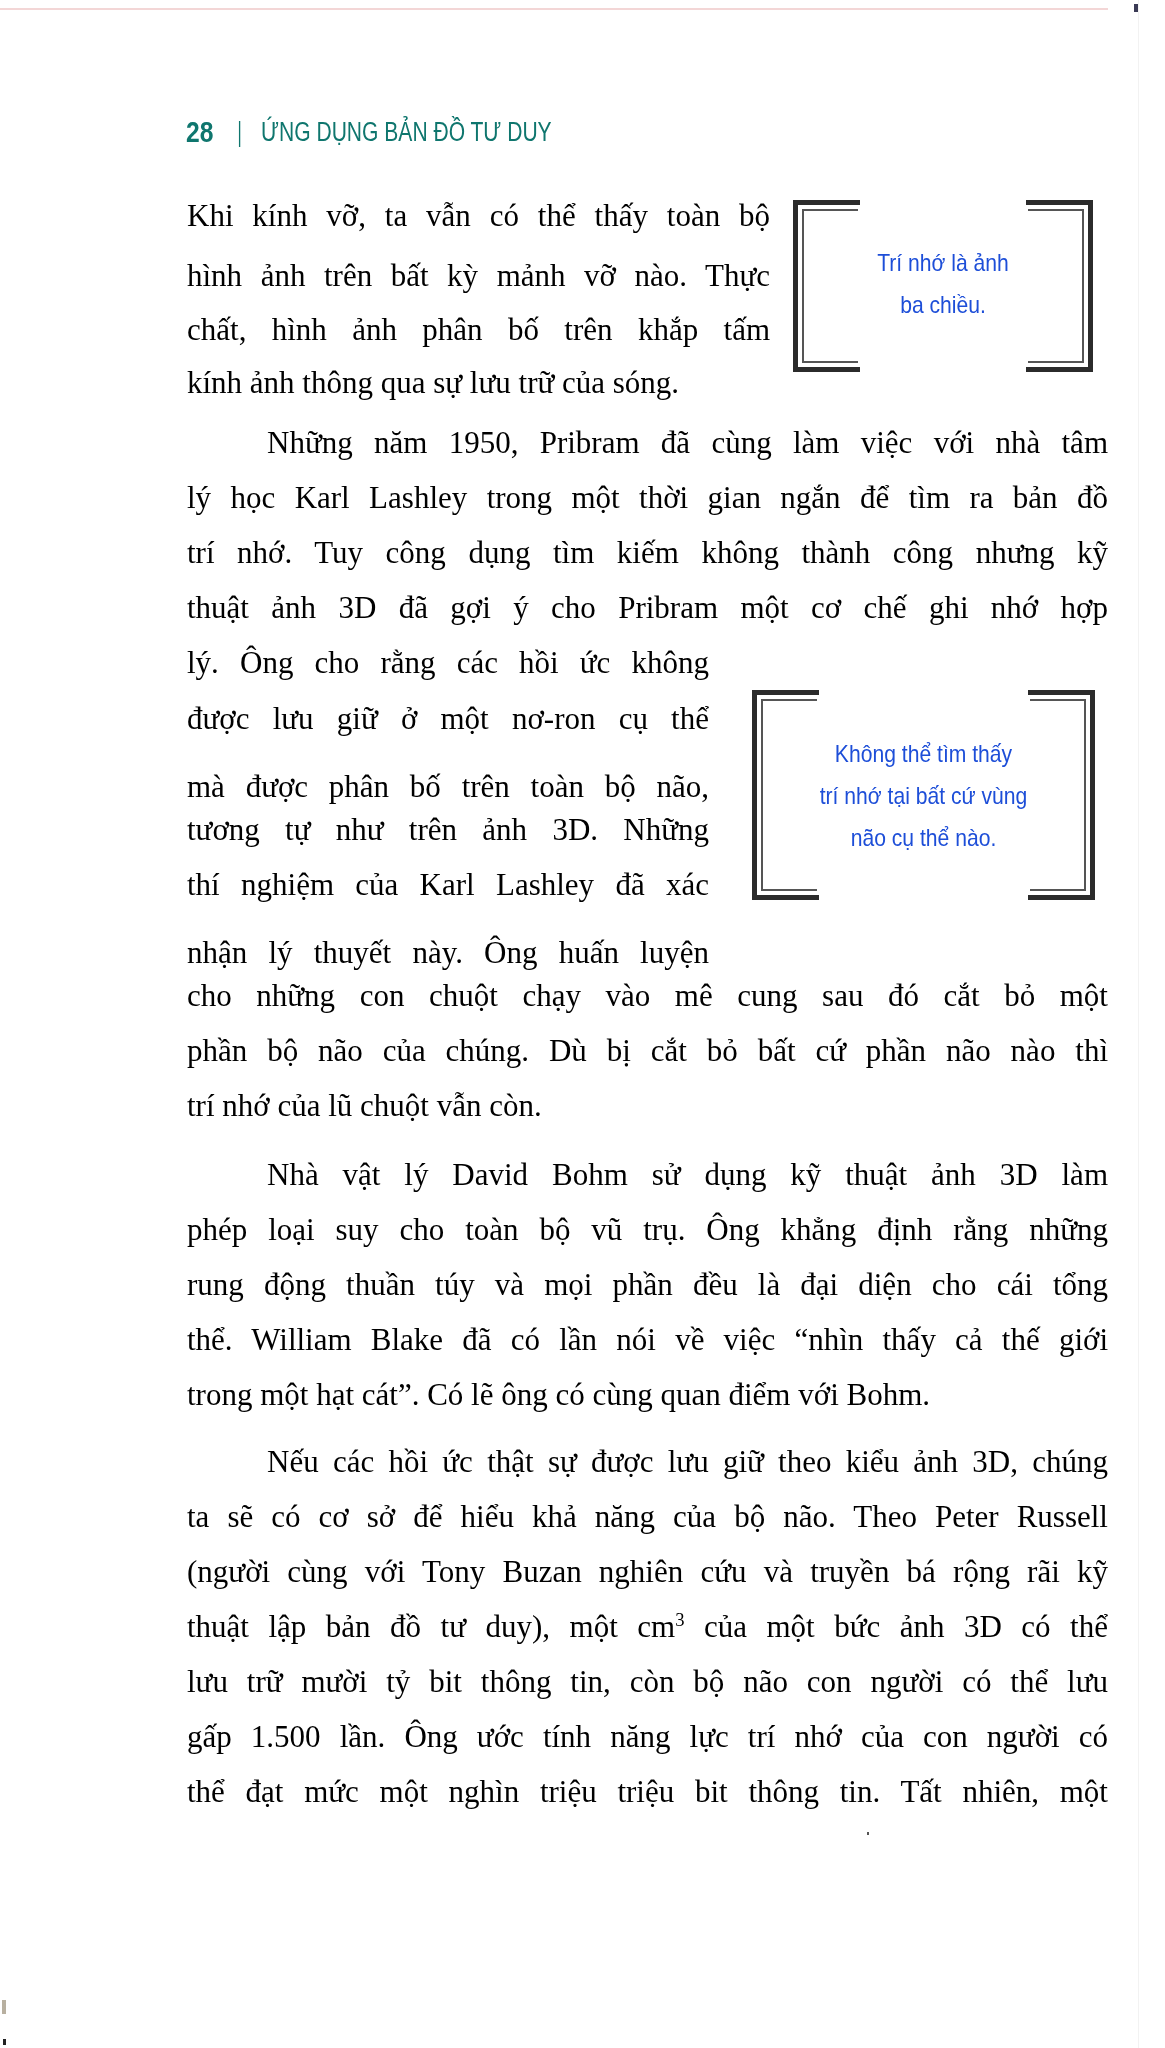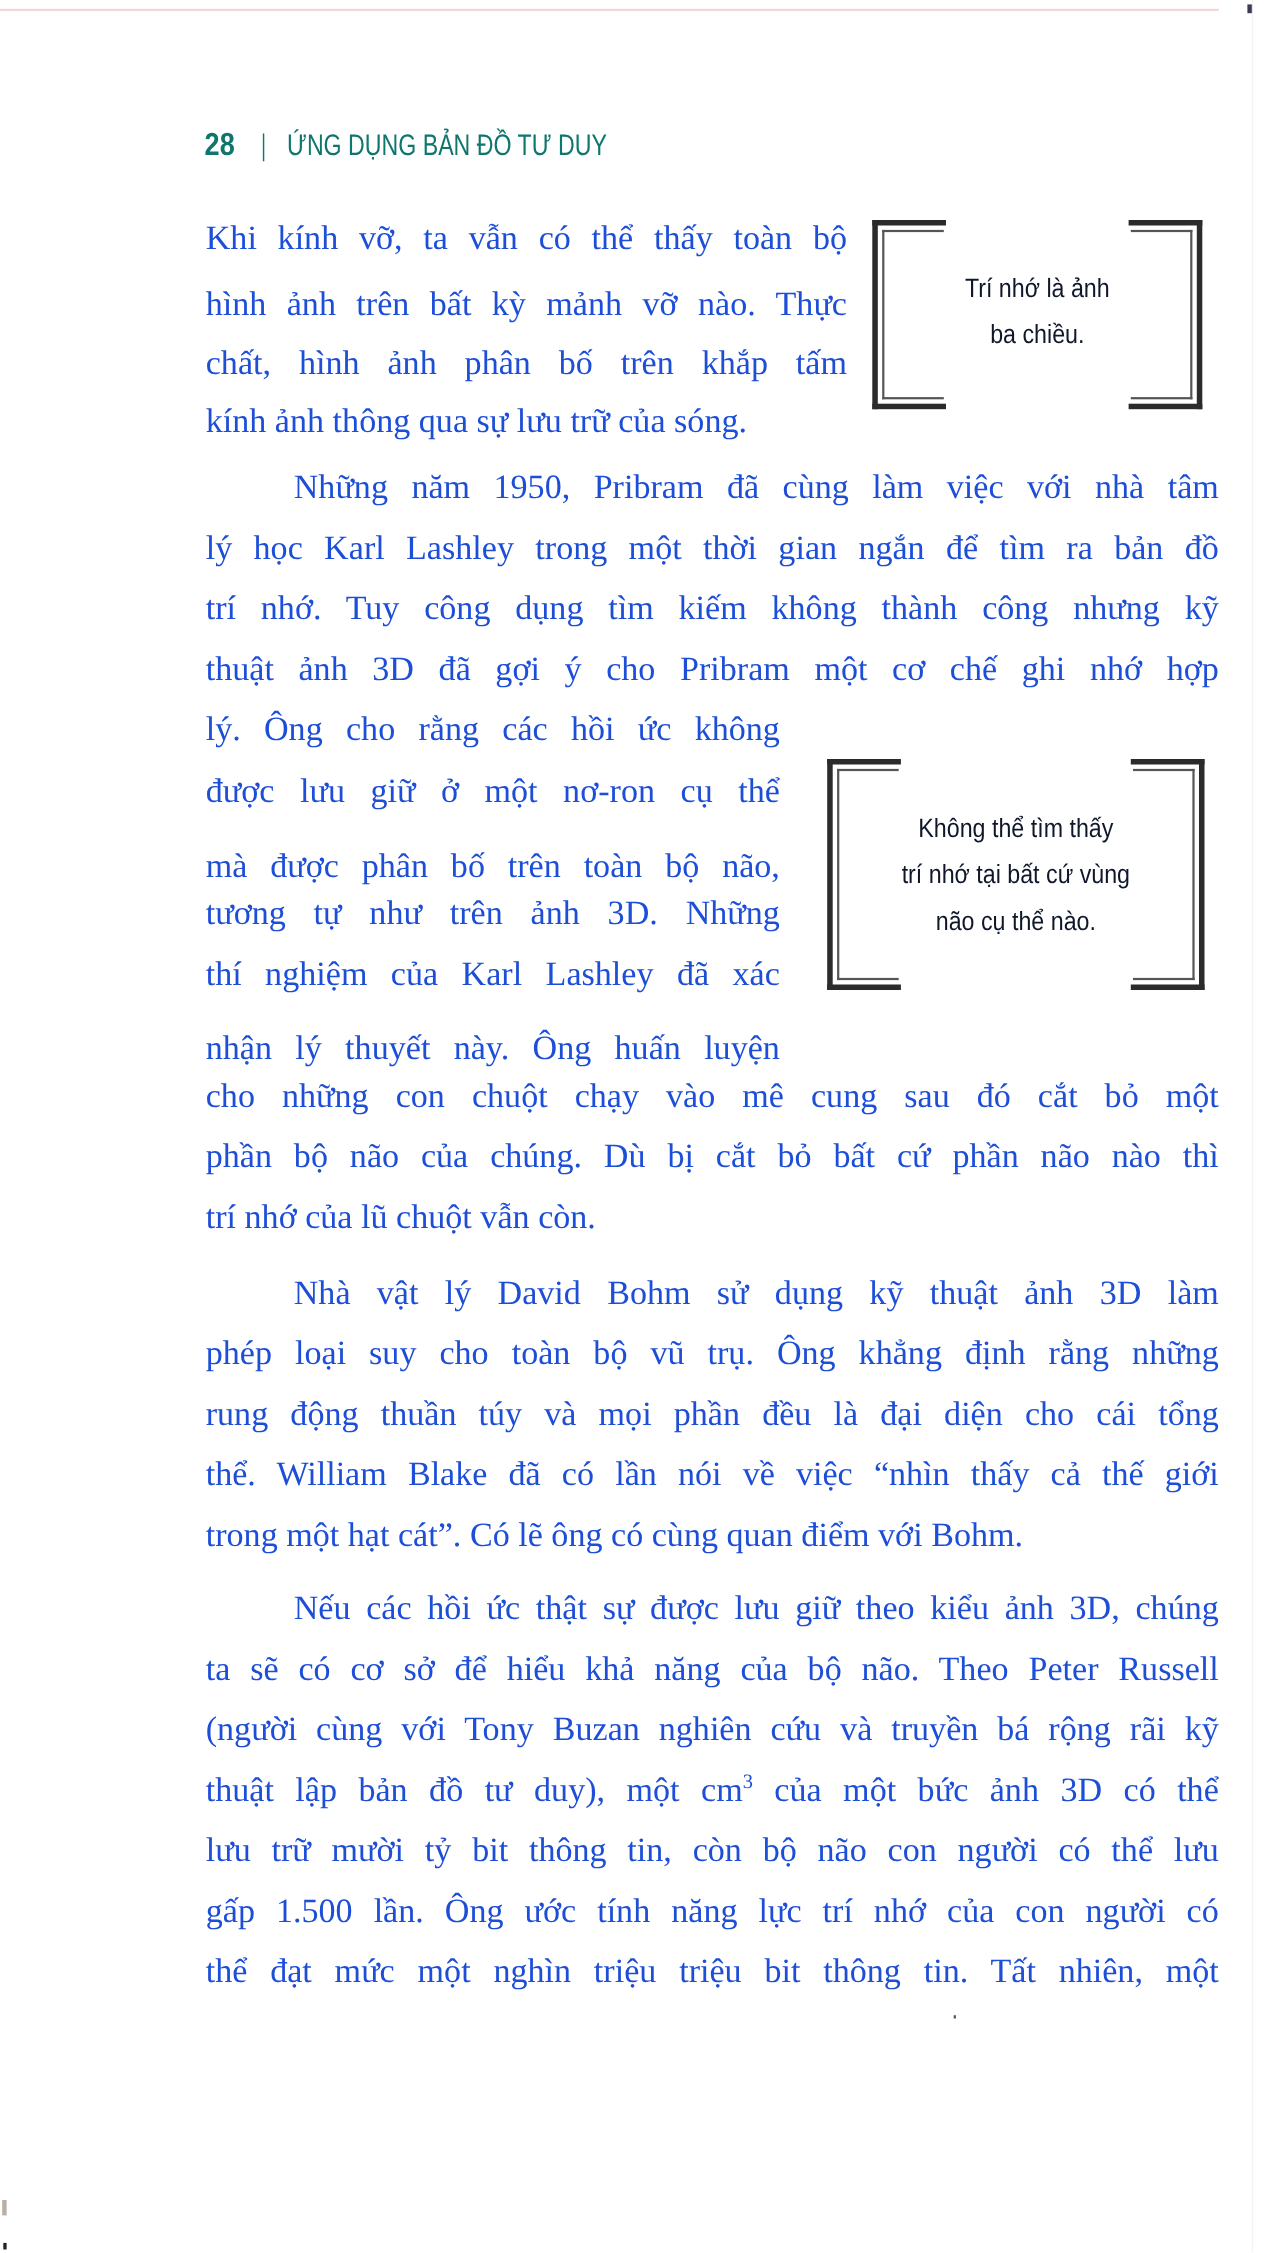--- a/index.html
+++ b/index.html
@@ -12,33 +12,33 @@
     .right-edge { position: absolute; left: 1138px; top: 0; width: 1px; height: 2048px; background: #f2f2f2; }
 
     .running-head {
       position: absolute; left: 186px; top: 112px; height: 40px; display: flex; align-items: center;
       font-family: "Liberation Sans", "DejaVu Sans", sans-serif; color: #0f766e;
     }
     .running-head .page-num { font-weight: bold; font-size: 29px; transform: scaleX(0.85); transform-origin: left center; margin-right: 18px; }
     .running-head .sep { font-size: 27px; font-weight: normal; margin-right: 18px; transform: scaleX(0.6); }
     .running-head .book-title { font-size: 27px; letter-spacing: 0; transform: scaleX(0.78); transform-origin: left center; white-space: nowrap; }
 
-    .line { position: absolute; font-size: 31px; line-height: 40px; white-space: nowrap; color: #1d4ed8; }
+    .line { position: absolute; font-size: 31px; line-height: 40px; white-space: nowrap; color: #000000; }
     .justify { text-align: justify; text-align-last: justify; }
     sup { font-size: 60%; line-height: 0; vertical-align: 0.6em; }
 
     .pullquote { position: absolute; }
     .pullquote .bracket { position: absolute; top: 0; bottom: 0; width: 62px; }
     .pullquote .bracket.left { left: 0; border-left: 5px solid #2b2b2b; border-top: 5px solid #2b2b2b; border-bottom: 5px solid #2b2b2b; }
     .pullquote .bracket.left::after { content: ""; position: absolute; left: 4px; top: 4px; bottom: 4px; width: 54px; border-left: 2px solid #555; border-top: 2px solid #555; border-bottom: 2px solid #555; }
     .pullquote .bracket.right { right: 0; border-right: 5px solid #2b2b2b; border-top: 5px solid #2b2b2b; border-bottom: 5px solid #2b2b2b; }
     .pullquote .bracket.right::after { content: ""; position: absolute; right: 4px; top: 4px; bottom: 4px; width: 54px; border-right: 2px solid #555; border-top: 2px solid #555; border-bottom: 2px solid #555; }
     .pullquote .pq-text {
       position: absolute; left: 0; right: 0; text-align: center;
-      font-family: "Liberation Sans", "DejaVu Sans", sans-serif; font-size: 24px; line-height: 42px; color: #0f172a;
+      font-family: "Liberation Sans", "DejaVu Sans", sans-serif; font-size: 24px; line-height: 42px; color: #1d4ed8;
     }
     .pq-line { display: block; transform: scaleX(0.88); }
 
     .corner-mark1 { position: absolute; left: 2px; top: 2000px; width: 4px; height: 14px; background: #b8b0a0; }
     .corner-mark2 { position: absolute; left: 3px; top: 2039px; width: 3px; height: 6px; background: #222; }
     .speck { position: absolute; left: 867px; top: 1832px; width: 2px; height: 3px; background: #555; }
   </style>
 </head>
 <body>
 

